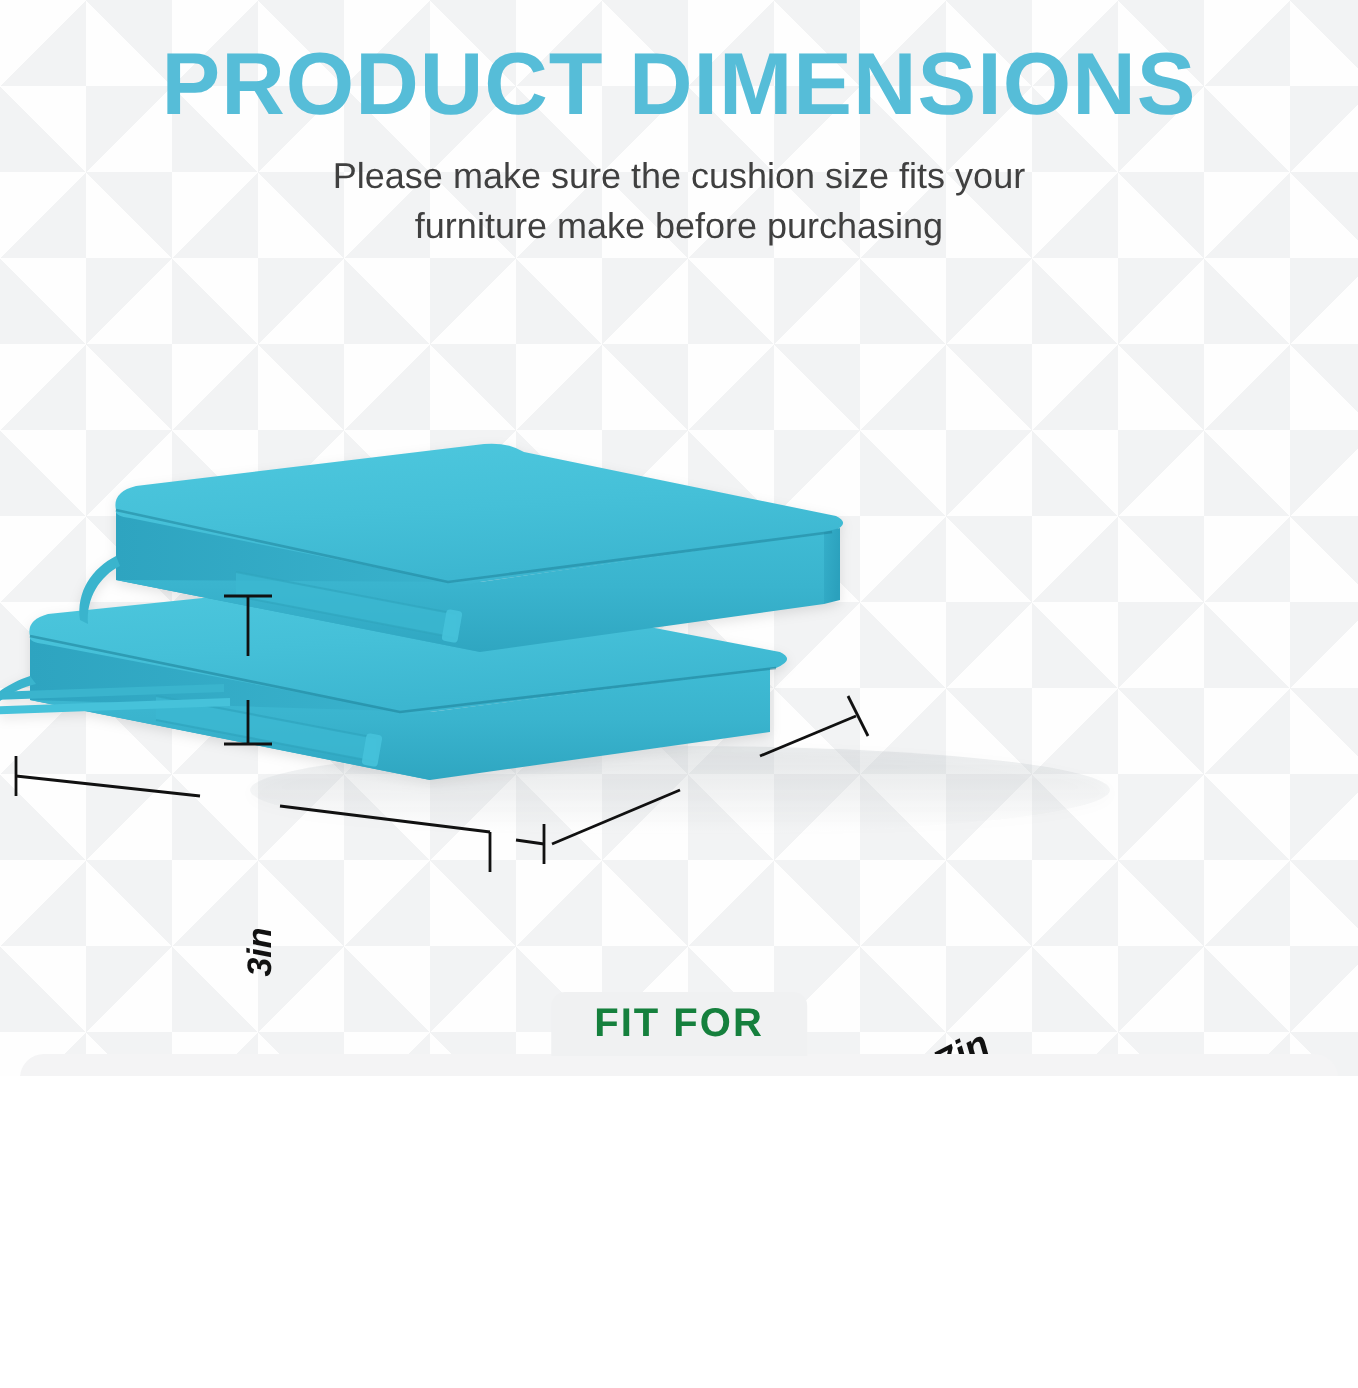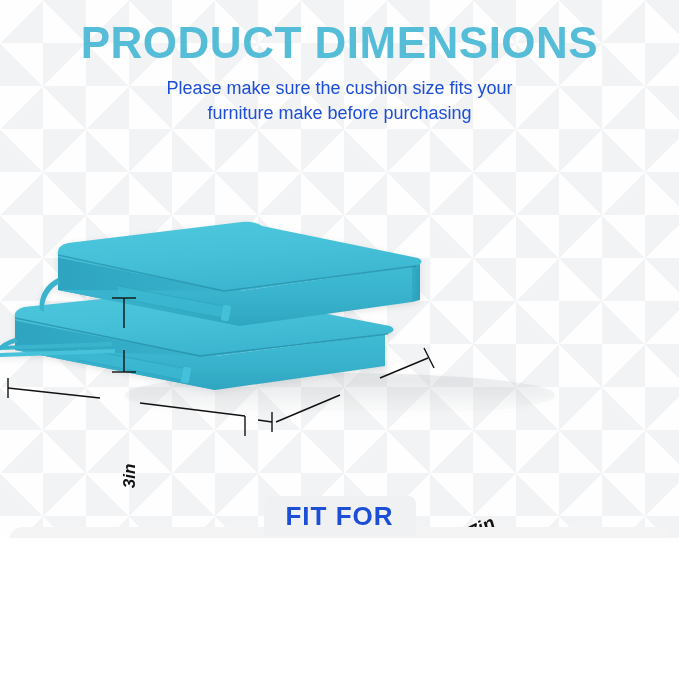--- a/index.html
+++ b/index.html
@@ -50,21 +50,21 @@
     letter-spacing: .5px;
     color: #56bdd8;
     font-family: "Liberation Sans", sans-serif;
     white-space: nowrap;
   }
 
   #subtitle {
     margin-top: 8px;
     font-size: 18px;
     line-height: 25px;
-    color: #1d4ed8;
+    color: #404040;
     font-family: "Liberation Sans", sans-serif;
   }
 
   
   #stage {
     position: absolute;
     top: 150px; left: 0;
     width: 679px;
     height: 330px;
   }
@@ -99,24 +99,24 @@
 
   
   #fit-badge {
     position: absolute;
     left: 50%;
     top: 496px;
     transform: translateX(-50%);
     background: #f0f1f2;
     border-radius: 7px 7px 0 0;
     padding: 5px 22px 4px 22px;
-    font-size: 26px;
+    font-size: 20px;
     font-weight: bold;
     letter-spacing: 1px;
-    color: #1d4ed8;
+    color: #15803d;
     z-index: 3;
   }
 
   #fit-panel {
     position: absolute;
     left: 10px;
     top: 527px;
     width: 659px;
     height: 151px;
     background: #f4f4f5;

